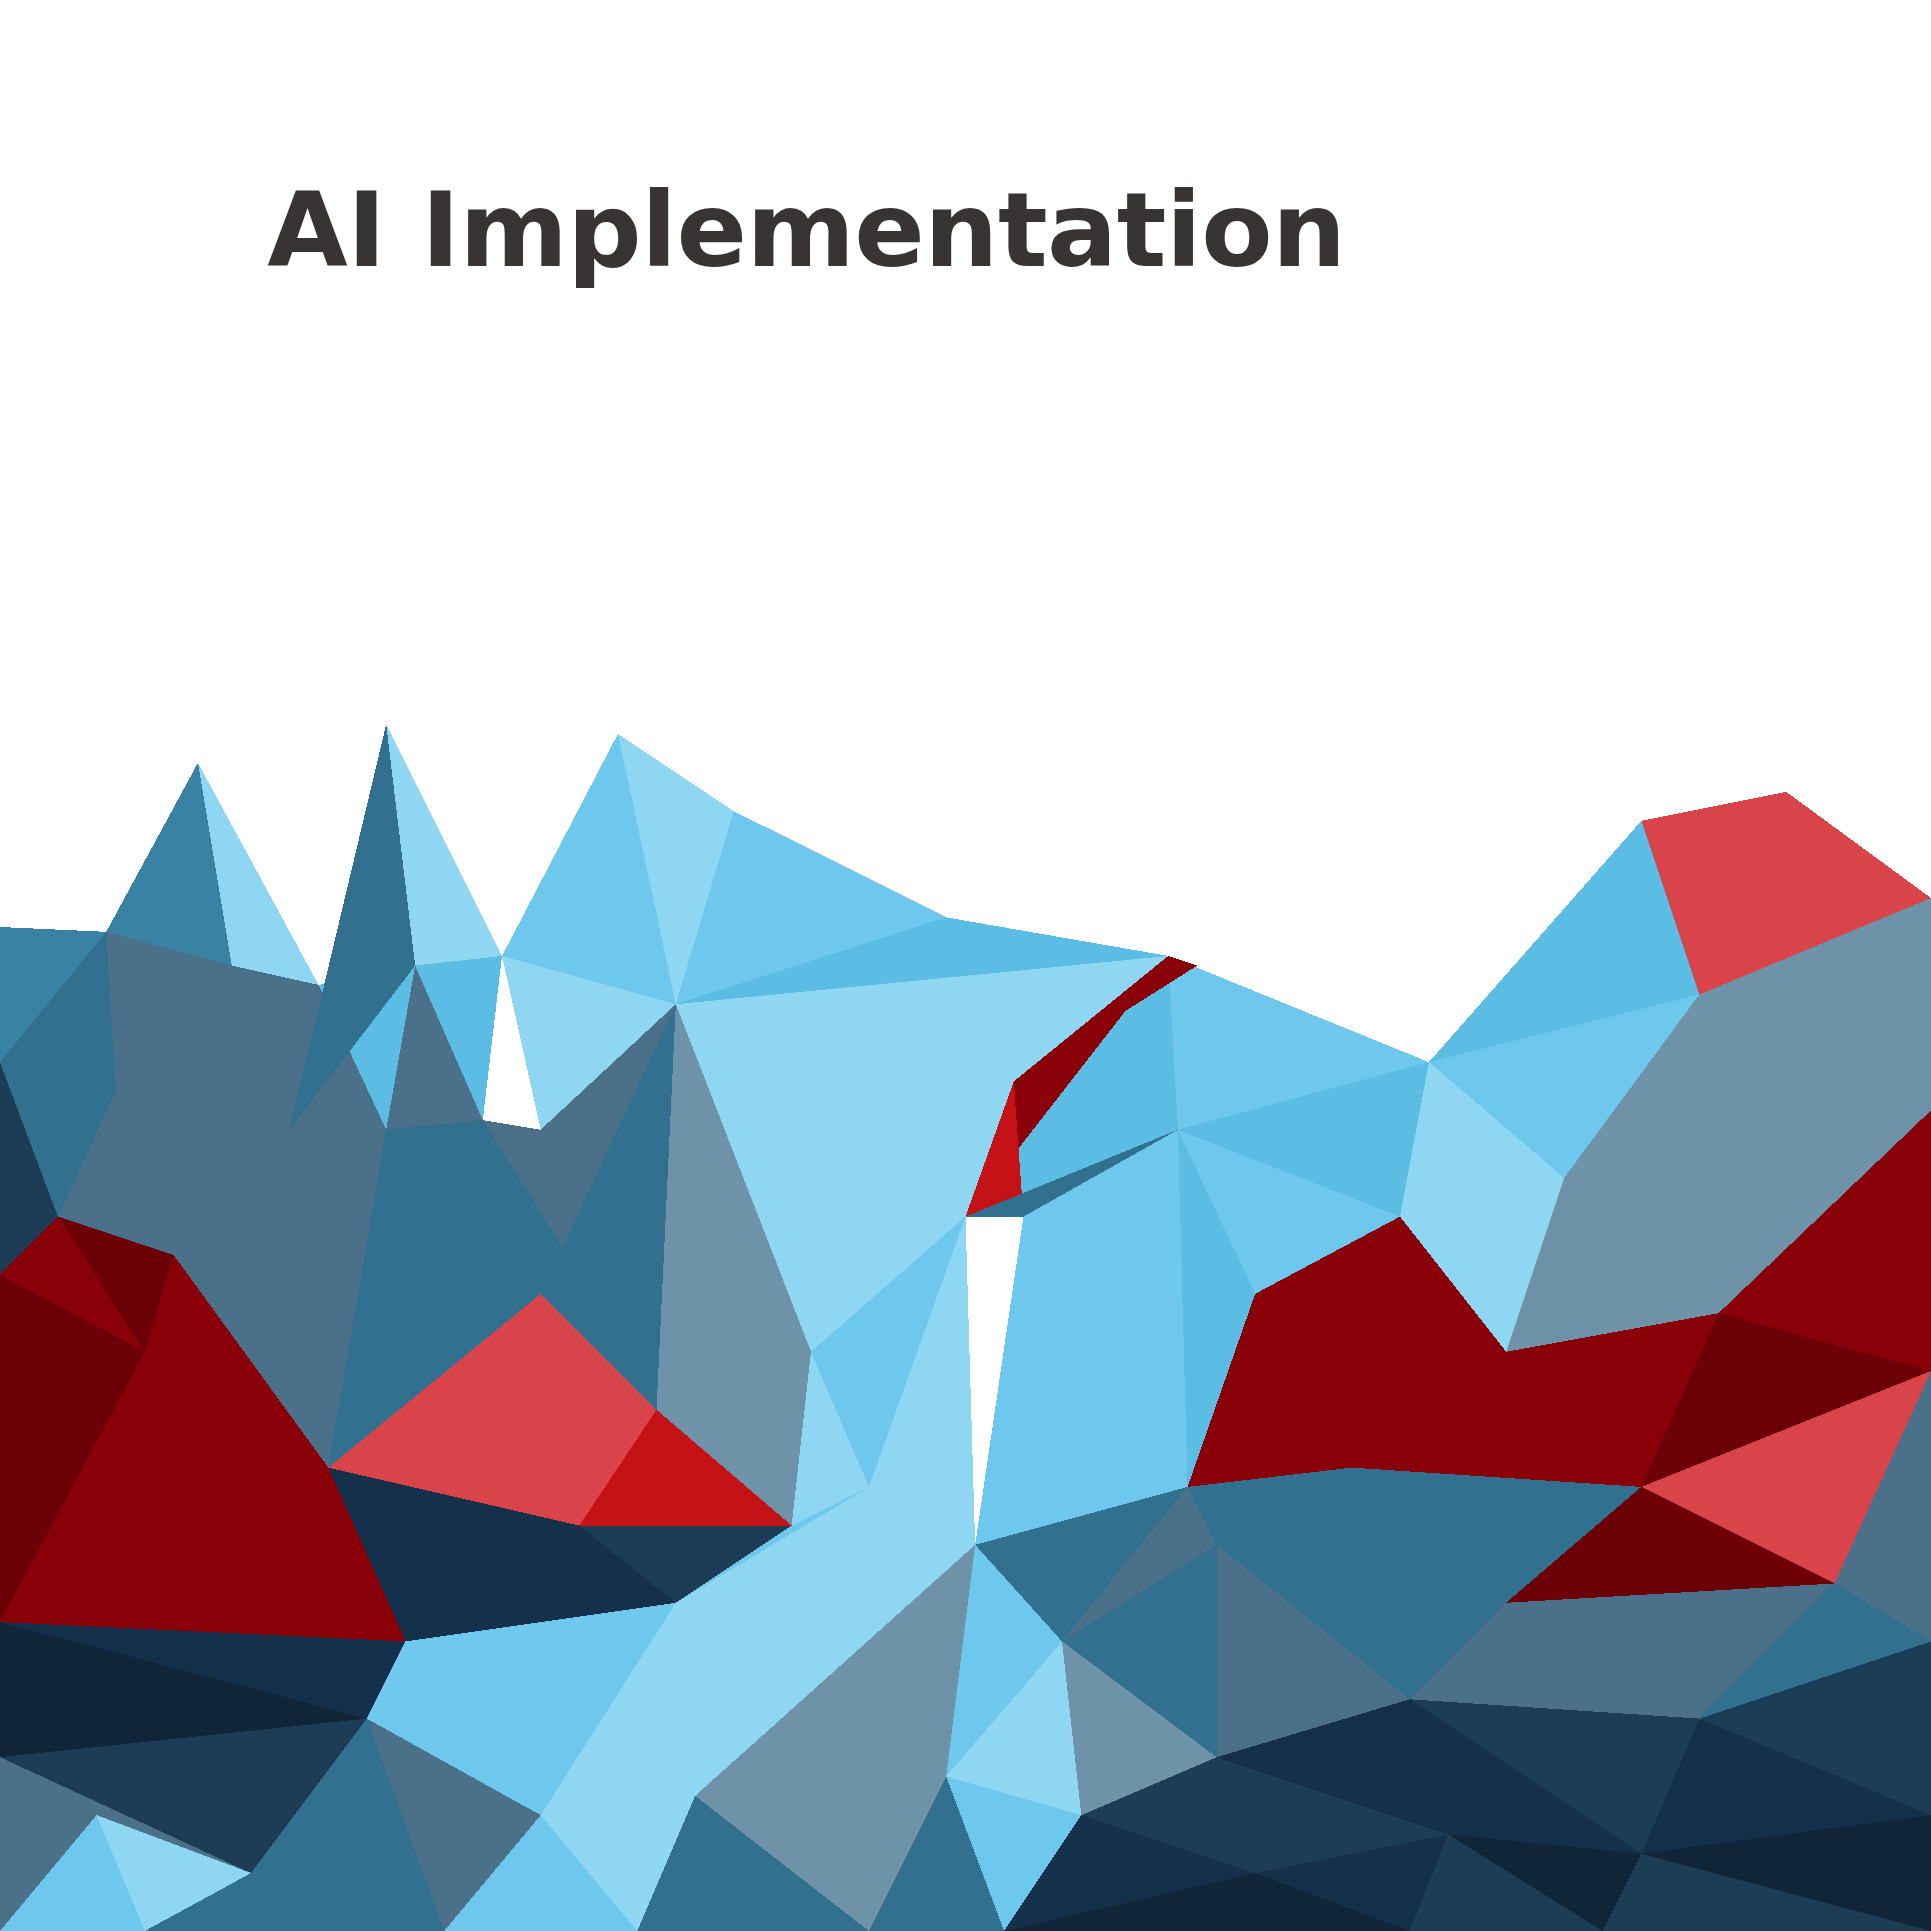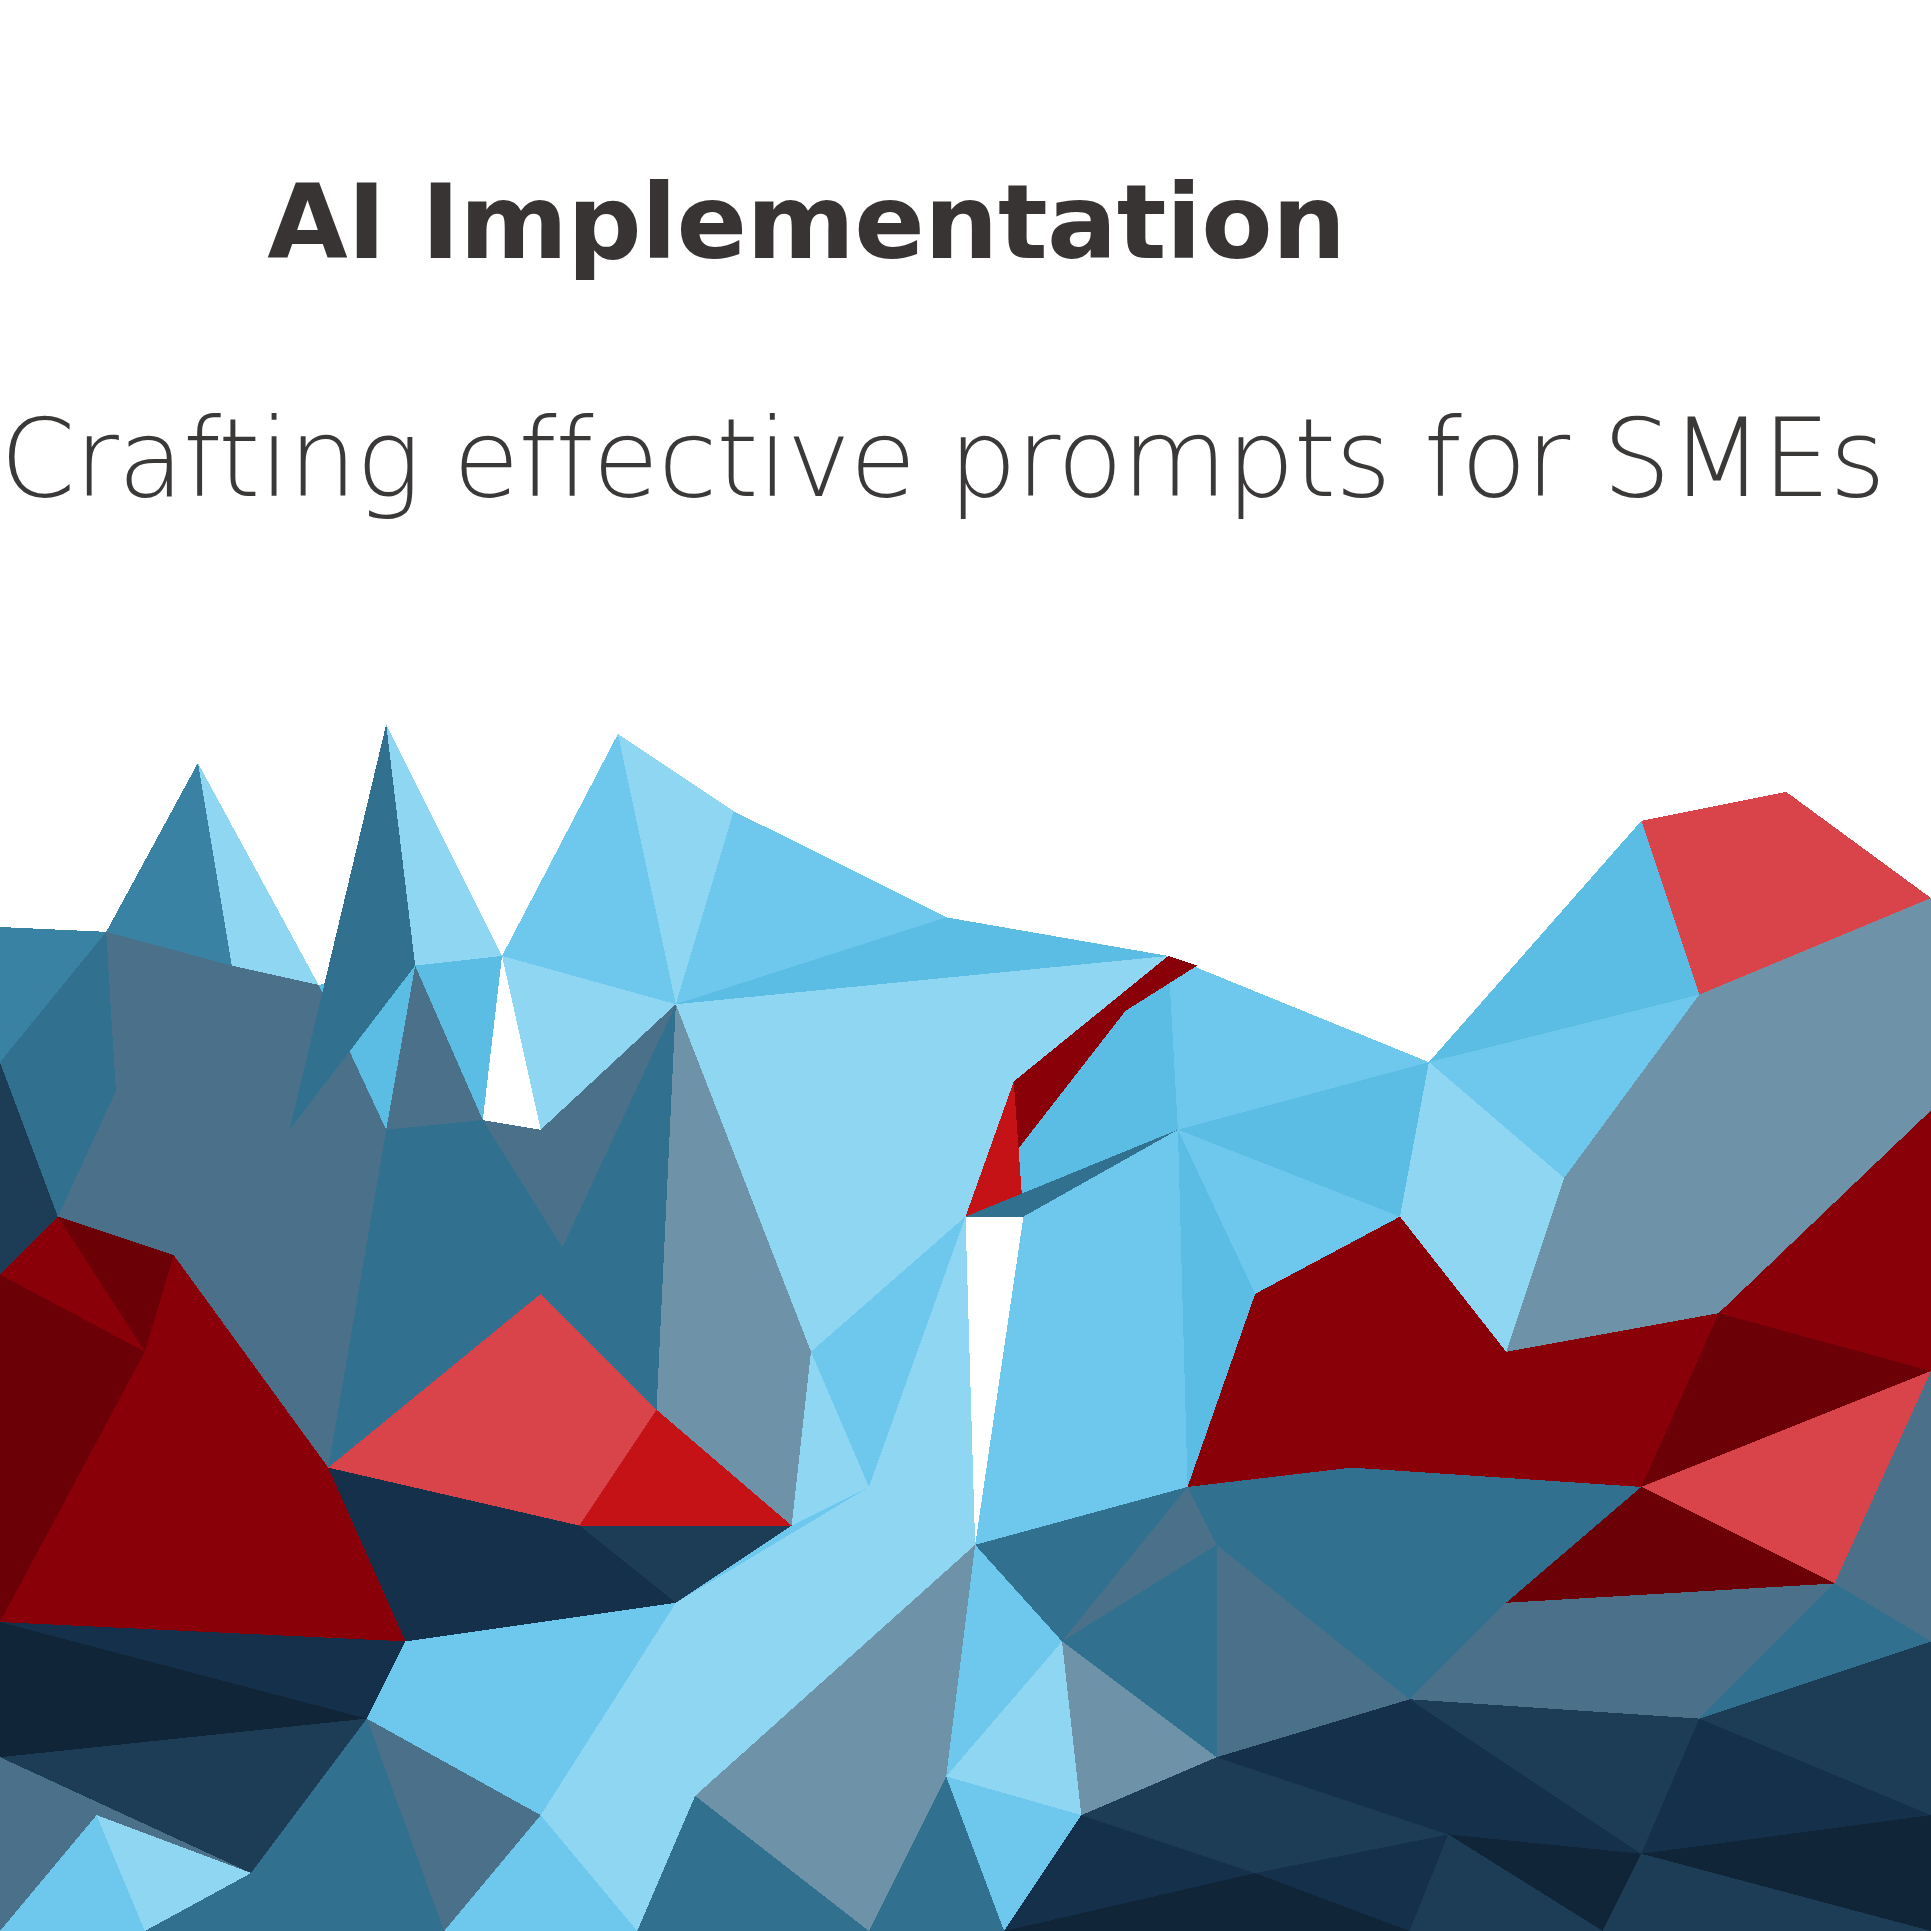--- a/index.html
+++ b/index.html
@@ -16,21 +16,21 @@
   }
   .slide {
     position: relative;
     width: 1931px;
     height: 1931px;
     background: #ffffff;
     overflow: hidden;
   }
   .text-block {
     position: absolute;
-    top: 4px;
+    top: 12px;
     left: 0;
     width: 1613px;
     z-index: 5;
     text-align: center;
   }
   .slide-title {
     margin: 0;
     padding-top: 162px;
     font-family: "DejaVu Sans", "Liberation Sans", sans-serif;
     font-size: 104px;
@@ -67,21 +67,20 @@
     height: 100%;
   }
 </style>
 </head>
 <body>
 
 <div class="slide">
 
   <div class="text-block">
     <h1 class="slide-title">AI Implementation</h1>
-    <h2 class="slide-subtitle">Crafting effective prompts for SMEs</h2>
   </div>
 
   <div class="poly-art">
     <svg viewBox="0 0 2000 1300" preserveAspectRatio="none" xmlns="http://www.w3.org/2000/svg">
       <g shape-rendering="crispEdges">
 
         <polygon points="0,260 110,265 0,400" fill="#3A82A4"></polygon>
         <polygon points="110,265 205,90 240,300" fill="#3A82A4"></polygon>
         <polygon points="205,90 330,320 240,300" fill="#8FD6F2"></polygon>
         <polygon points="110,265 240,300 120,430" fill="#4A7189"></polygon>

